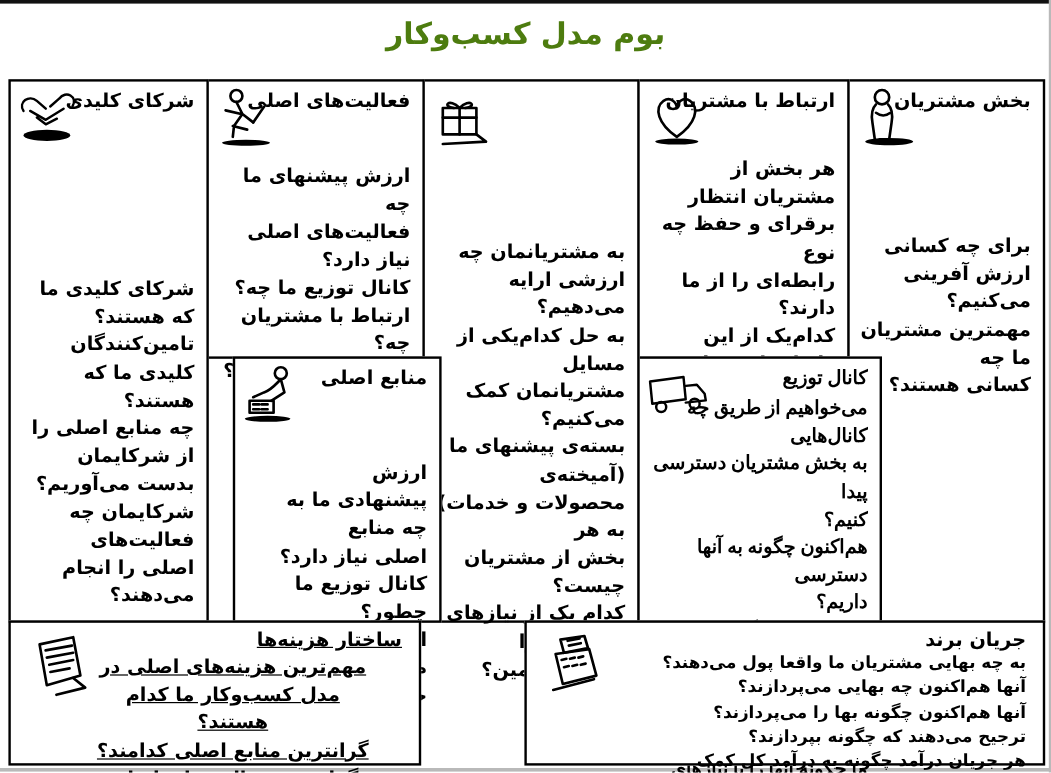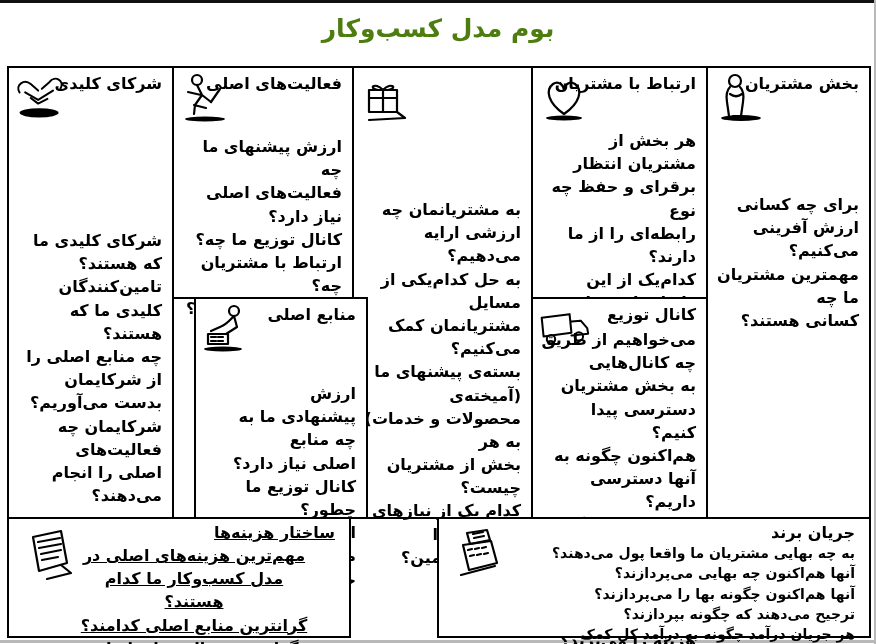--- a/index.html
+++ b/index.html
@@ -45,21 +45,21 @@
   .icon svg{width:100%;height:100%;}
   .icon svg *{stroke:#000;stroke-width:2.2;fill:none;stroke-linecap:round;stroke-linejoin:round;}
   .icon svg .fill{fill:#000;stroke:none;}
 
   
   #sec-key-partners          {left:7px;  top:66px;  width:167px; height:453px;}
   #sec-key-activities        {left:172px;top:66px;  width:182px; height:233px;}
   #sec-key-resources         {left:172px;top:297px; width:174px; height:222px;margin-left:22px;}
   #sec-value-proposition     {left:352px;top:66px;  width:181px; height:453px;}
   #sec-customer-relationships{left:531px;top:66px;  width:177px; height:233px;}
-  #sec-distribution-channel  {left:531px;top:297px; width:177px; height:222px;}
+  #sec-distribution-channel  {left:531px;top:297px; width:204px; height:222px;font-family:Liberation Serif, serif;}
   #sec-customer-segments     {left:706px;top:66px;  width:165px; height:453px;}
   #sec-cost-structure        {left:7px;  top:517px; width:344px; height:121px;text-decoration:underline;}
   #sec-revenue-streams       {left:437px;top:517px; width:434px; height:121px;}
 
   
   #sec-customer-segments .sec-body{margin-top:100px;padding-left:4px;}
   #sec-customer-relationships .sec-body{margin-top:36px;}
   #sec-distribution-channel .sec-body{margin-top:4px;padding-left:4px;}
   #sec-value-proposition .sec-body{margin-top:130px;}
   #sec-key-activities .sec-body{margin-top:42px;padding-left:4px;}

